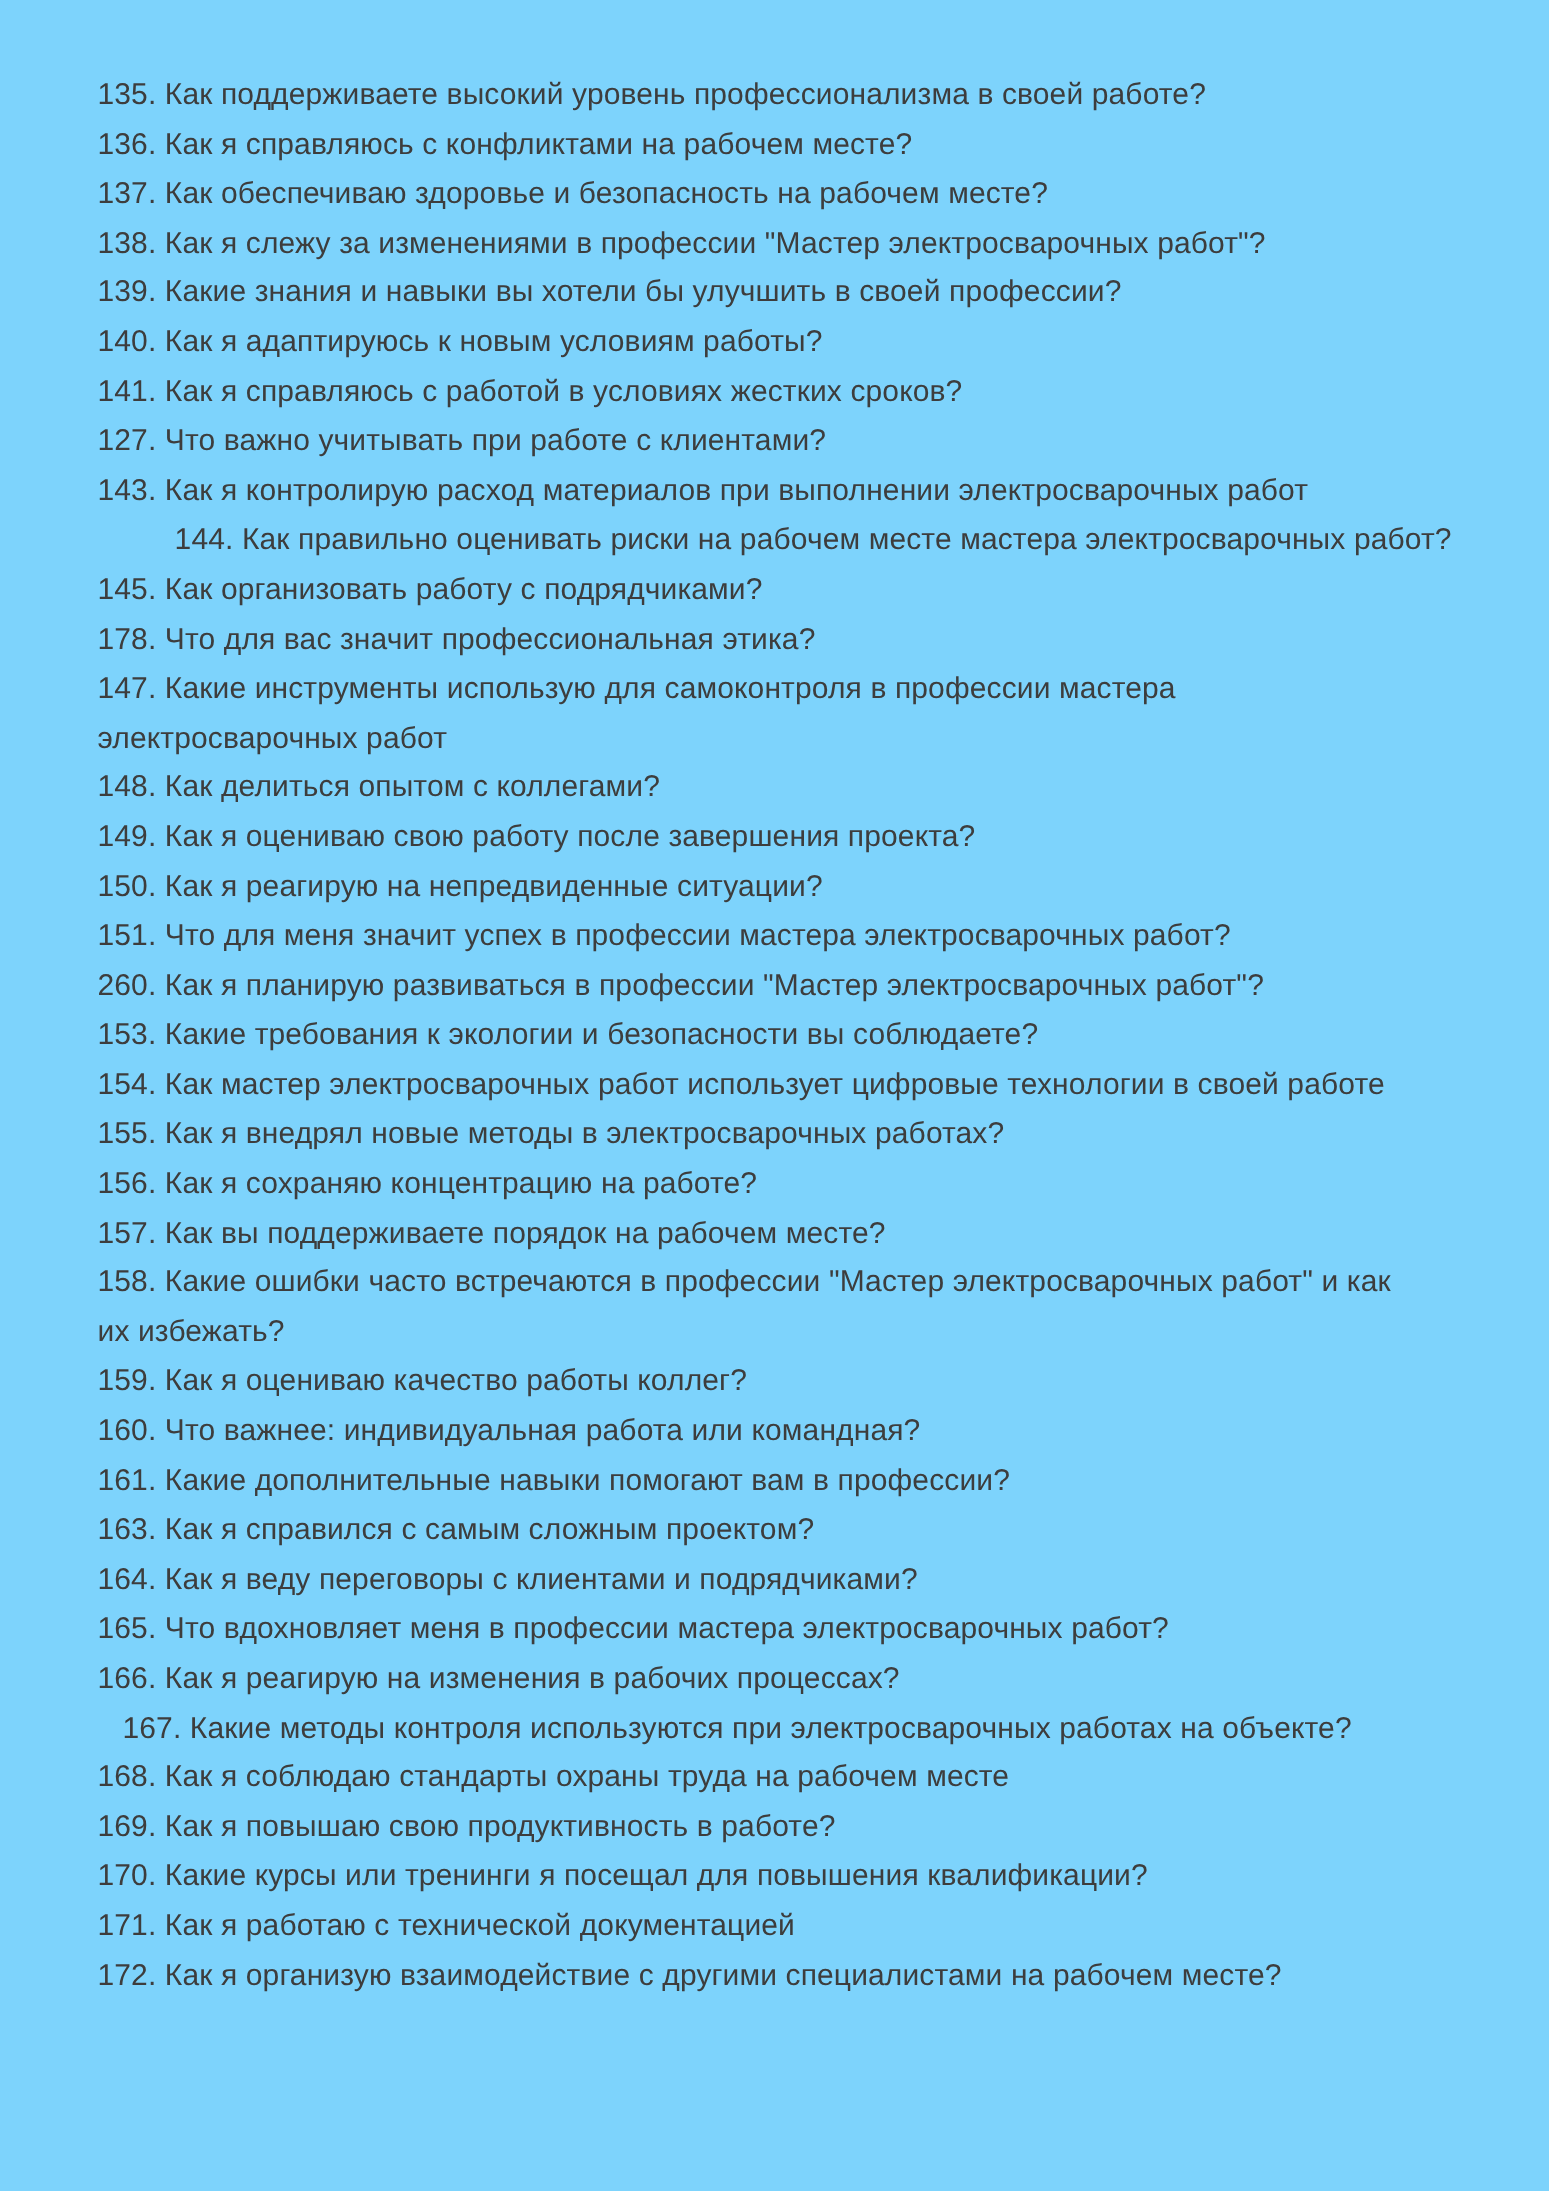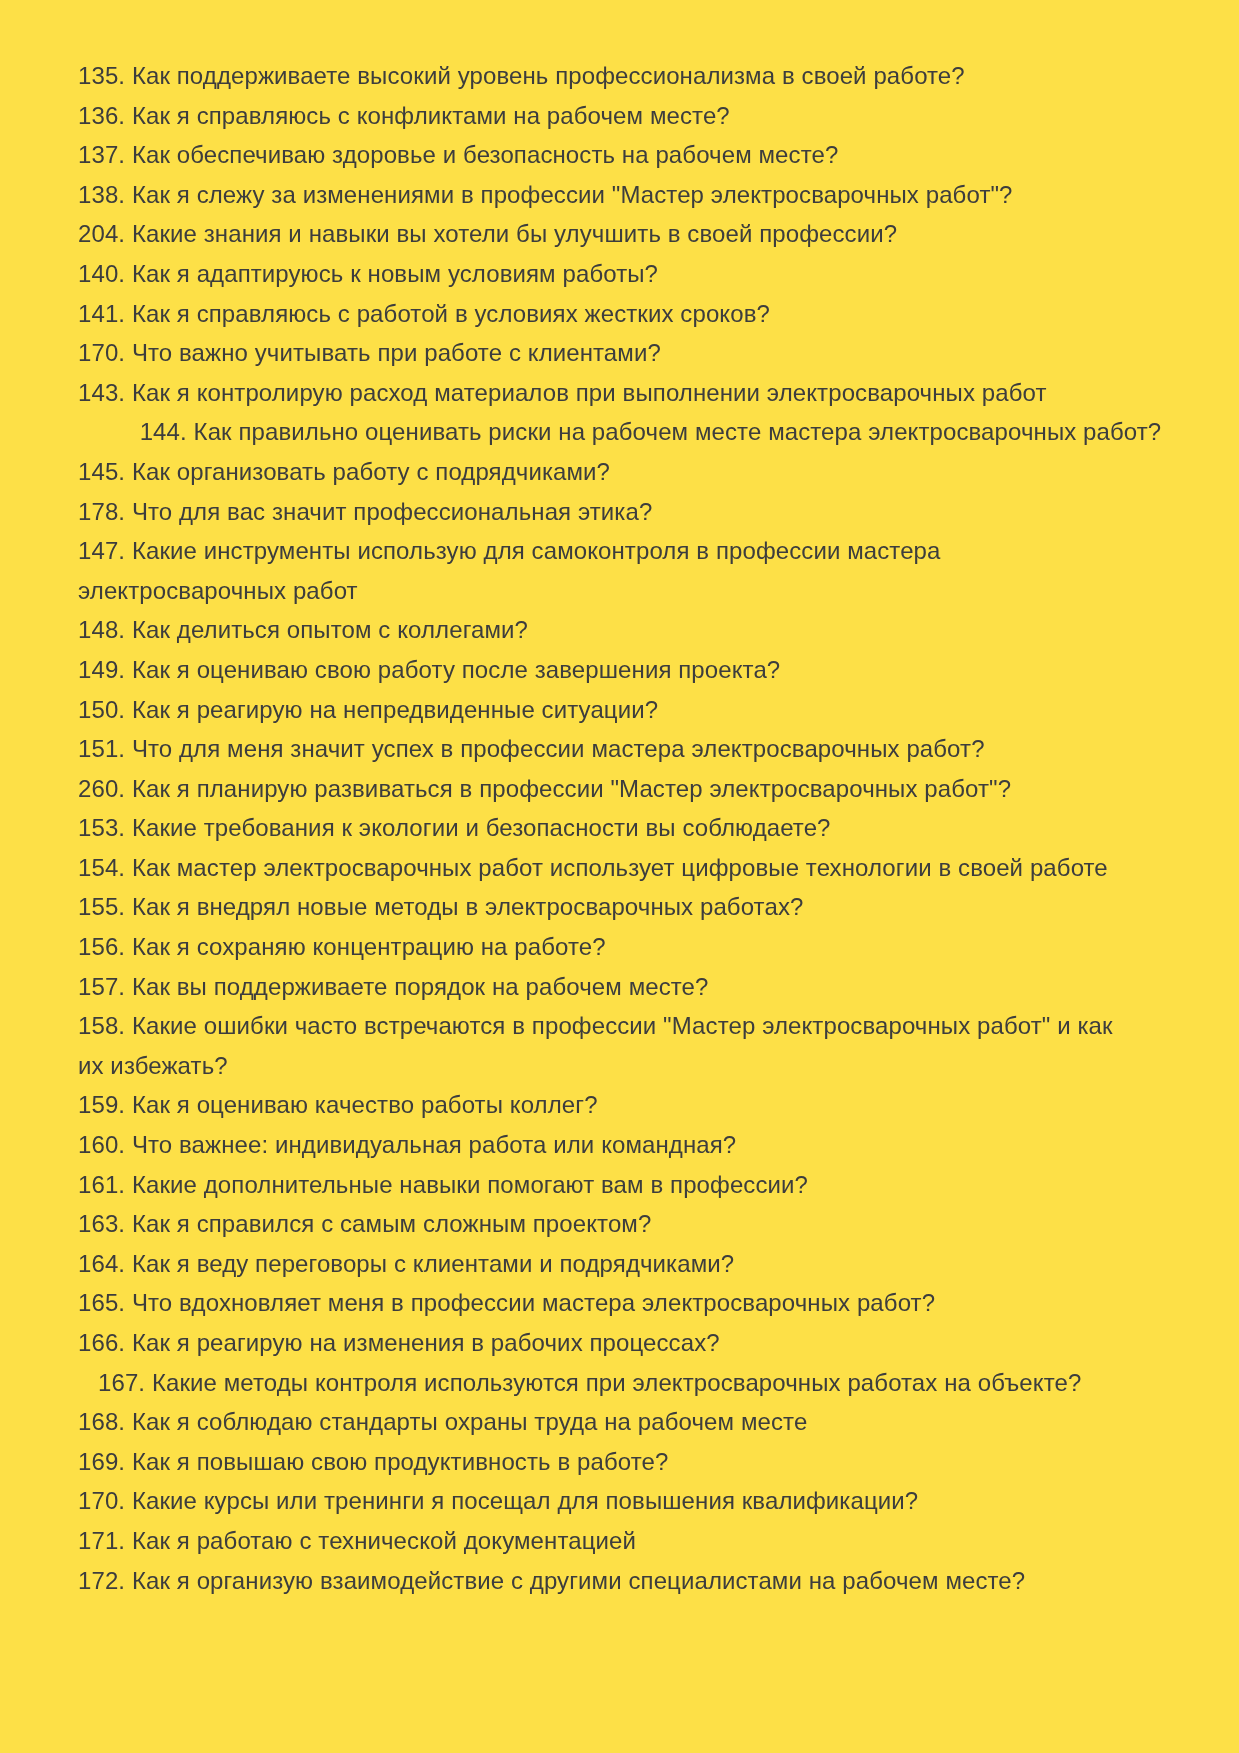--- a/index.html
+++ b/index.html
@@ -10,21 +10,21 @@
   body {
     width: 1239px;
     height: 1753px;
     overflow: hidden;
     font-family: "Liberation Sans", "DejaVu Sans", sans-serif;
   }
   .page {
     position: relative;
     width: 1239px;
     height: 1753px;
-    background: #fde047;
+    background: #7dd3fc;
   }
   .content {
     position: absolute;
     top: 56px;
     left: 78px;
     width: 1145px;
   }
   .item {
     margin: 0;
     padding: 0;
@@ -38,24 +38,24 @@
 </style>
 </head>
 <body style="background: rgb(255, 255, 255);">
 
 <div class="page">
   <div class="content" id="question-list">
       <p class="item" style="color: rgb(61, 61, 61);">135. Как поддерживаете высокий уровень профессионализма в своей работе?</p>
       <p class="item" style="color: rgb(61, 61, 61);">136. Как я справляюсь с конфликтами на рабочем месте?</p>
       <p class="item" style="color: rgb(61, 61, 61);">137. Как обеспечиваю здоровье и безопасность на рабочем месте?</p>
       <p class="item" style="color: rgb(61, 61, 61);">138. Как я слежу за изменениями в профессии "Мастер электросварочных работ"?</p>
-      <p class="item" style="color: rgb(61, 61, 61);">204. Какие знания и навыки вы хотели бы улучшить в своей профессии?</p>
+      <p class="item" style="color: rgb(61, 61, 61);">139. Какие знания и навыки вы хотели бы улучшить в своей профессии?</p>
       <p class="item" style="color: rgb(61, 61, 61);">140. Как я адаптируюсь к новым условиям работы?</p>
       <p class="item" style="color: rgb(61, 61, 61);">141. Как я справляюсь с работой в условиях жестких сроков?</p>
-      <p class="item" style="color: rgb(61, 61, 61);">170. Что важно учитывать при работе с клиентами?</p>
+      <p class="item" style="color: rgb(61, 61, 61);">127. Что важно учитывать при работе с клиентами?</p>
       <p class="item" style="color: rgb(61, 61, 61);">143. Как я контролирую расход материалов при выполнении электросварочных работ</p>
       <p class="item" style="color: rgb(61, 61, 61); text-align: center;">144. Как правильно оценивать риски на рабочем месте мастера электросварочных работ?</p>
       <p class="item" style="color: rgb(61, 61, 61);">145. Как организовать работу с подрядчиками?</p>
       <p class="item" style="color: rgb(61, 61, 61);">178. Что для вас значит профессиональная этика?</p>
       <p class="item" style="color: rgb(61, 61, 61);">147. Какие инструменты использую для самоконтроля в профессии мастера
 электросварочных работ</p>
       <p class="item" style="color: rgb(61, 61, 61);">148. Как делиться опытом с коллегами?</p>
       <p class="item" style="color: rgb(61, 61, 61);">149. Как я оцениваю свою работу после завершения проекта?</p>
       <p class="item" style="color: rgb(61, 61, 61);">150. Как я реагирую на непредвиденные ситуации?</p>
       <p class="item" style="color: rgb(61, 61, 61);">151. Что для меня значит успех в профессии мастера электросварочных работ?</p>

